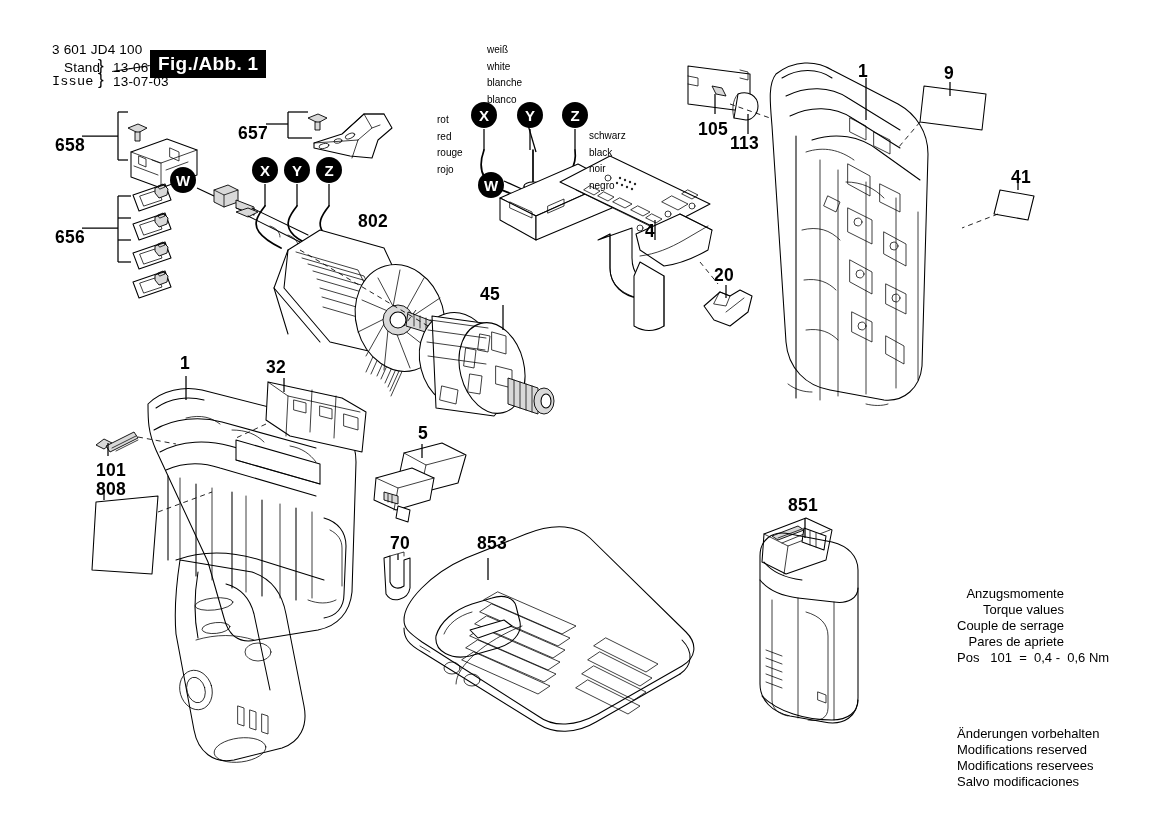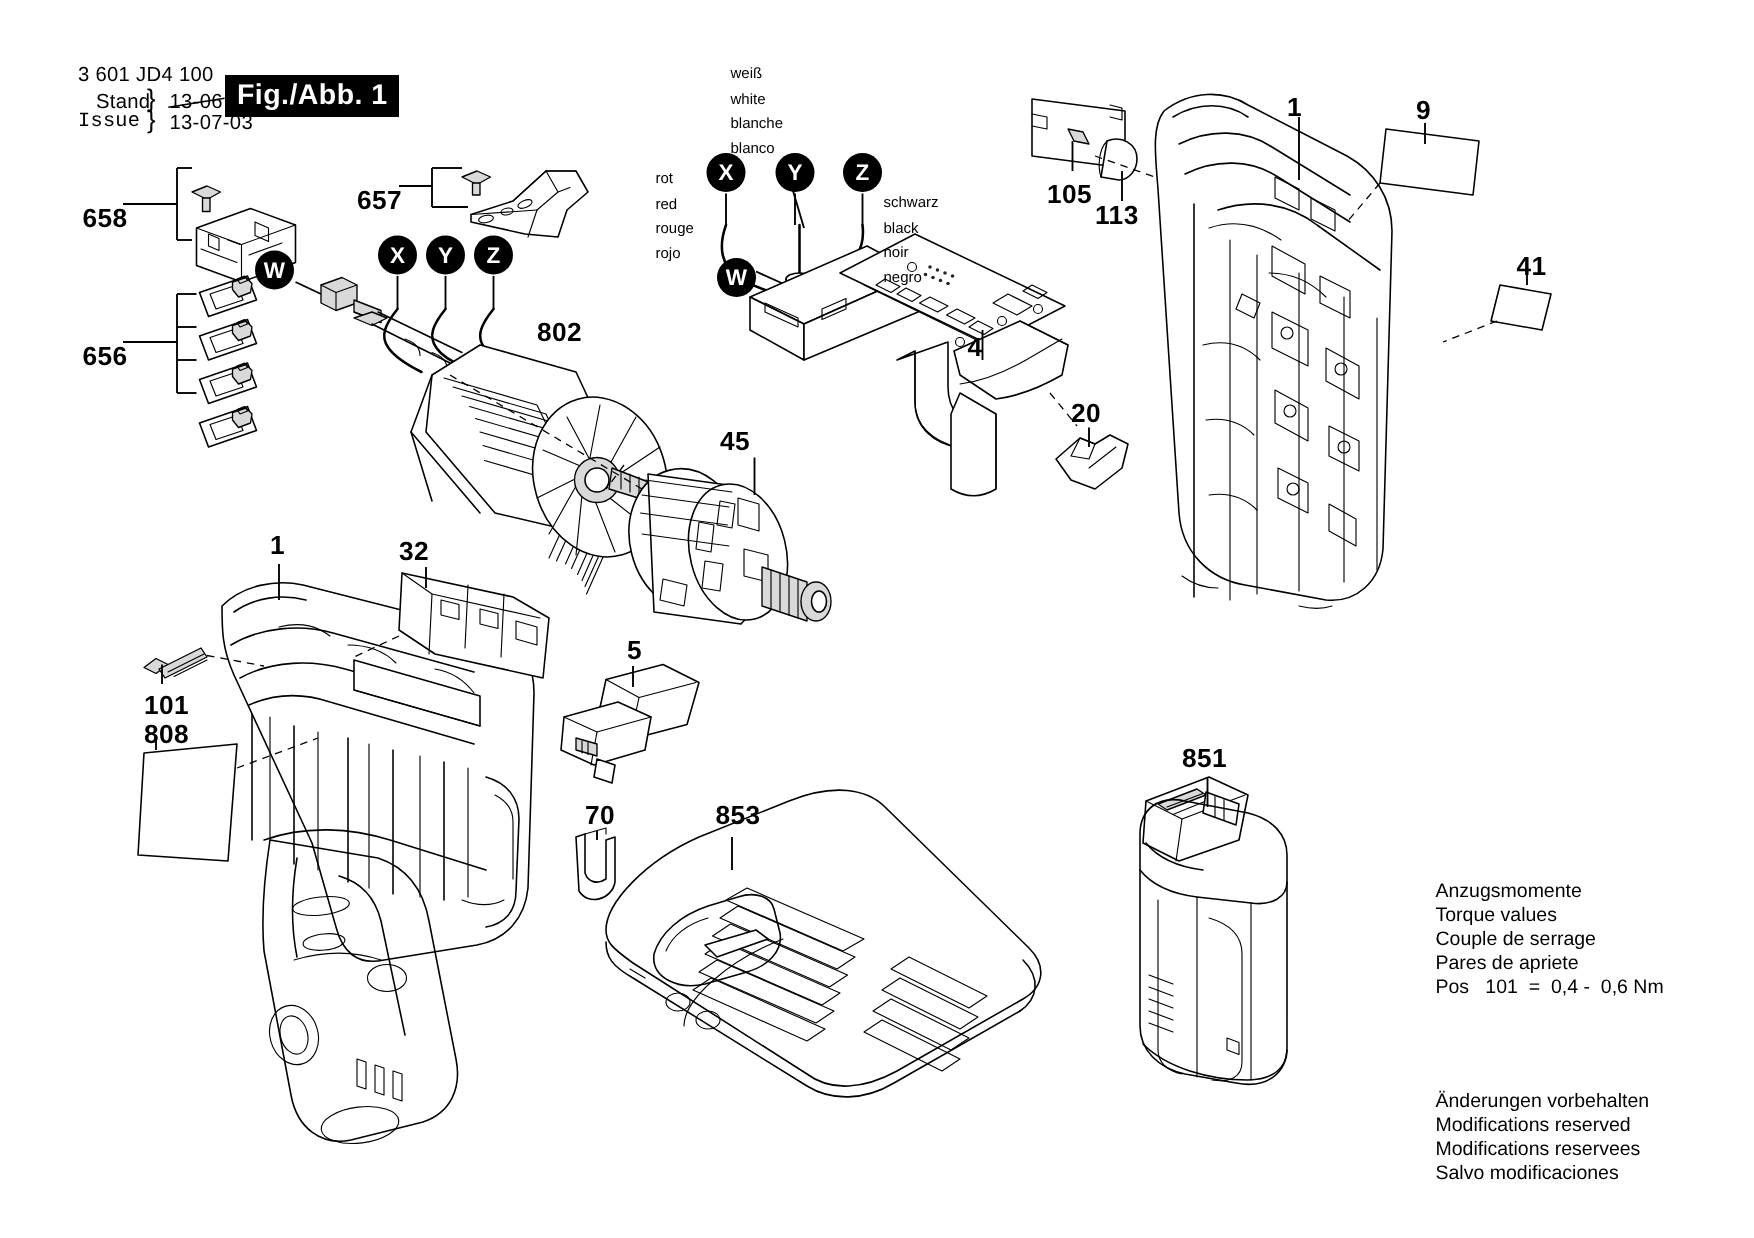--- a/index.html
+++ b/index.html
@@ -513,21 +513,21 @@
   <div class="abs partno" style="left:480px;top:285px;">45</div>
   <div class="abs partno" style="left:180px;top:354px;">1</div>
   <div class="abs partno" style="left:266px;top:358px;">32</div>
   <div class="abs partno" style="left:96px;top:420px;margin-top:41px;">101</div>
   <div class="abs partno" style="left:96px;top:480px;">808</div>
   <div class="abs partno" style="left:418px;top:424px;">5</div>
   <div class="abs partno" style="left:390px;top:534px;">70</div>
   <div class="abs partno" style="left:477px;top:534px;">853</div>
   <div class="abs partno" style="left:788px;top:496px;">851</div>
 
-  <div class="abs note" style="left:957px;top:586px;">Anzugsmomente
+  <div class="abs note" style="left:957px;top:586px;text-align:right;">Anzugsmomente
 Torque values
 Couple de serrage
 Pares de apriete</div>
   <div class="abs note" style="left:957px;top:650px;">Pos   101  =  0,4 -  0,6 Nm</div>
   <div class="abs note" style="left:957px;top:726px;">Änderungen vorbehalten
 Modifications reserved
 Modifications reservees
 Salvo modificaciones</div>
 
 </div>

